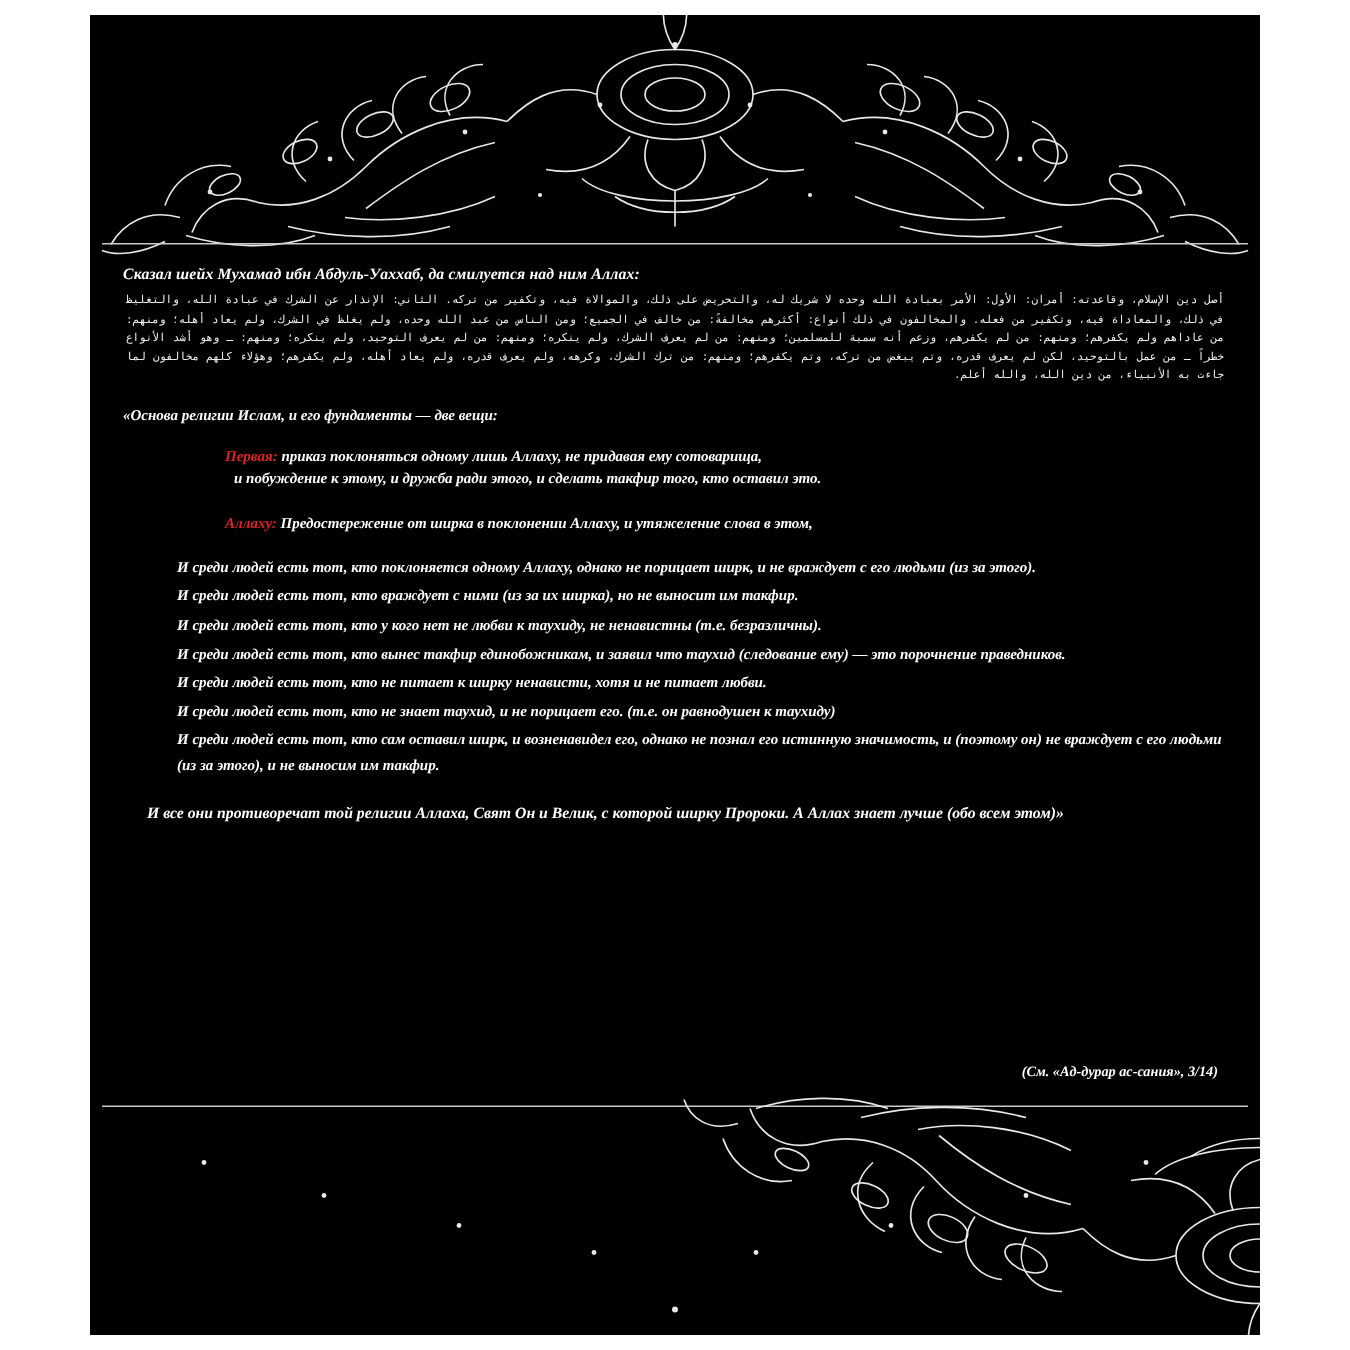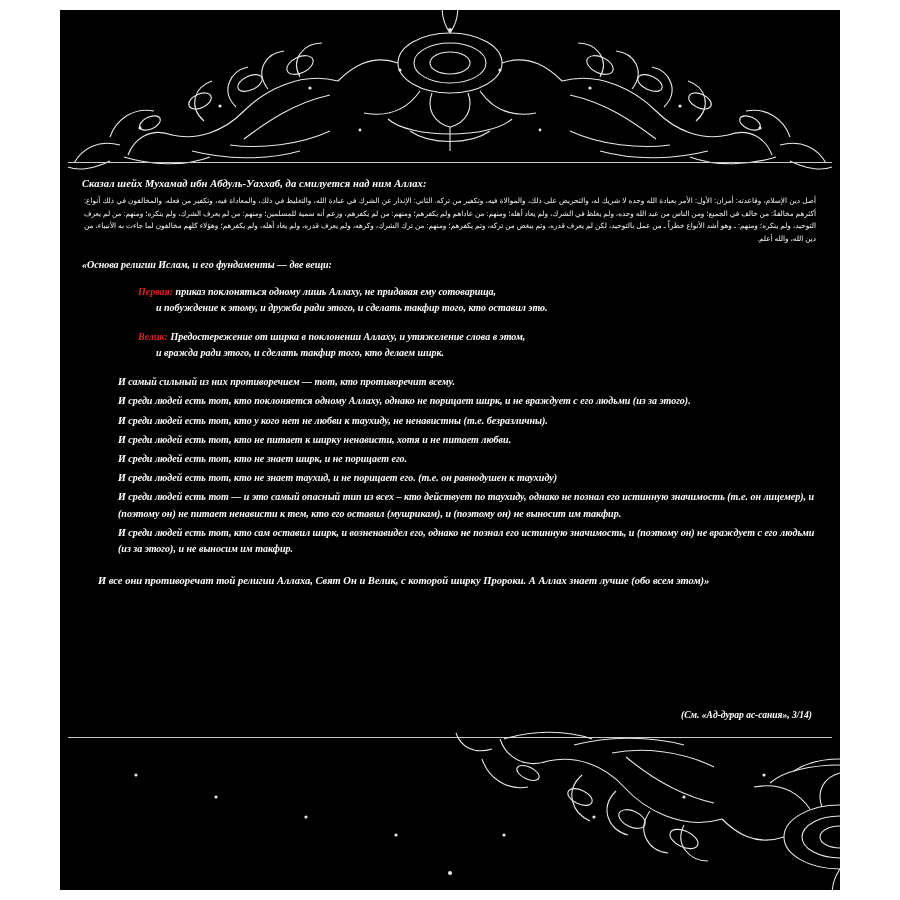--- a/index.html
+++ b/index.html
@@ -70,21 +70,21 @@
     font-style: italic;
     font-weight: bold;
     font-size: 10.5px;
     letter-spacing: .1px;
     margin: 0 0 6px 0;
   }
 
   .arabic {
     direction: rtl;
     text-align: justify;
-    font-family: Liberation Serif, serif;
+    font-family: Liberation Mono, monospace;
     font-size: 7.3px;
     line-height: 1.72;
     margin: 0 2px 14px 2px;
     color: #f2f2f2;
   }
 
   .lead {
     font-style: italic;
     font-weight: bold;
     font-size: 10px;
@@ -93,20 +93,21 @@
 
   .pointblock {
     margin: 0 0 14px 56px;
     font-style: italic;
     font-weight: bold;
     font-size: 10px;
     line-height: 1.55;
   }
   .pointblock .num {
     color: #e02020;
+    margin-left: 12px;
   }
   .pointblock .l2 { display: block; margin-left: 18px; }
 
   .section-head {
     font-style: italic;
     font-weight: bold;
     font-size: 10.5px;
     margin: 16px 0 8px 16px;
   }
 
@@ -230,34 +231,32 @@
 
       <p class="lead">«Основа религии Ислам, и его фундаменты — две вещи:</p>
 
       <div class="pointblock">
         <span class="num">Первая:</span>
         <span>приказ поклоняться одному лишь Аллаху, не придавая ему сотоварища,</span>
         <span class="l2">и побуждение к этому, и дружба ради этого, и сделать такфир того, кто оставил это.</span>
       </div>
 
       <div class="pointblock">
-        <span class="num">Велик:</span>
+        <span class="num">Аллаху:</span>
         <span>Предостережение от ширка в поклонении Аллаху, и утяжеление слова в этом,</span>
-        <span class="l2">и вражда ради этого, и сделать такфир того, кто делаем ширк.</span>
       </div>
 
 
       <ul class="list">
-        <li>И самый сильный из них противоречием — тот, кто противоречит всему.</li>
         <li>И среди людей есть тот, кто поклоняется одному Аллаху, однако не порицает ширк, и не враждует с его людьми (из за этого).</li>
+        <li>И среди людей есть тот, кто враждует с ними (из за их ширка), но не выносит им такфир.</li>
         <li>И среди людей есть тот, кто у кого нет не любви к таухиду, не ненавистны (т.е. безразличны).</li>
+        <li>И среди людей есть тот, кто вынес такфир единобожникам, и заявил что таухид (следование ему) — это порочнение праведников.</li>
         <li>И среди людей есть тот, кто не питает к ширку ненависти, хотя и не питает любви.</li>
-        <li>И среди людей есть тот, кто не знает ширк, и не порицает его.</li>
         <li>И среди людей есть тот, кто не знает таухид, и не порицает его. (т.е. он равнодушен к таухиду)</li>
-        <li>И среди людей есть тот — и это самый опасный тип из всех – кто действует по таухиду, однако не познал его истинную значимость (т.е. он лицемер), и (поэтому он) не питает ненависти к тем, кто его оставил (мушрикам), и (поэтому он) не выносит им такфир.</li>
         <li>И среди людей есть тот, кто сам оставил ширк, и возненавидел его, однако не познал его истинную значимость, и (поэтому он) не враждует с его людьми (из за этого), и не выносим им такфир.</li>
       </ul>
 
       <p class="closing">И все они противоречат той религии Аллаха, Свят Он и Велик, с которой ширку Пророки. А Аллах знает лучше (обо всем этом)»</p>
 
       <div class="source">(См. «Ад-дурар ас-сания», 3/14)</div>
     </div>
 
     <div class="rule bottom"></div>
     <div class="ornament ornament-bottom">

